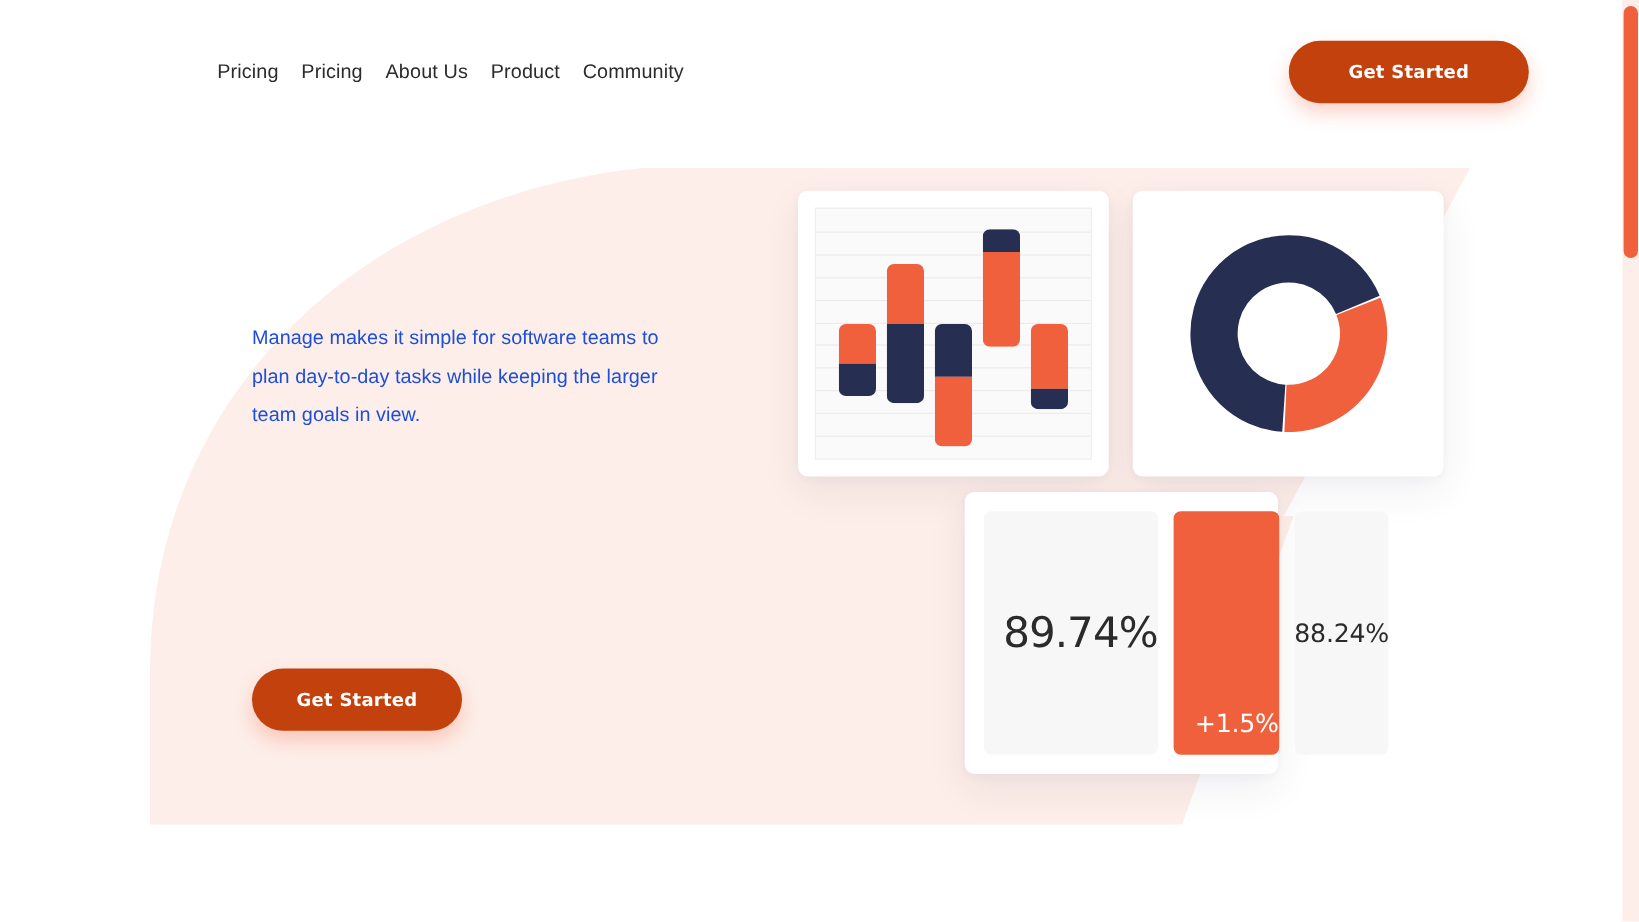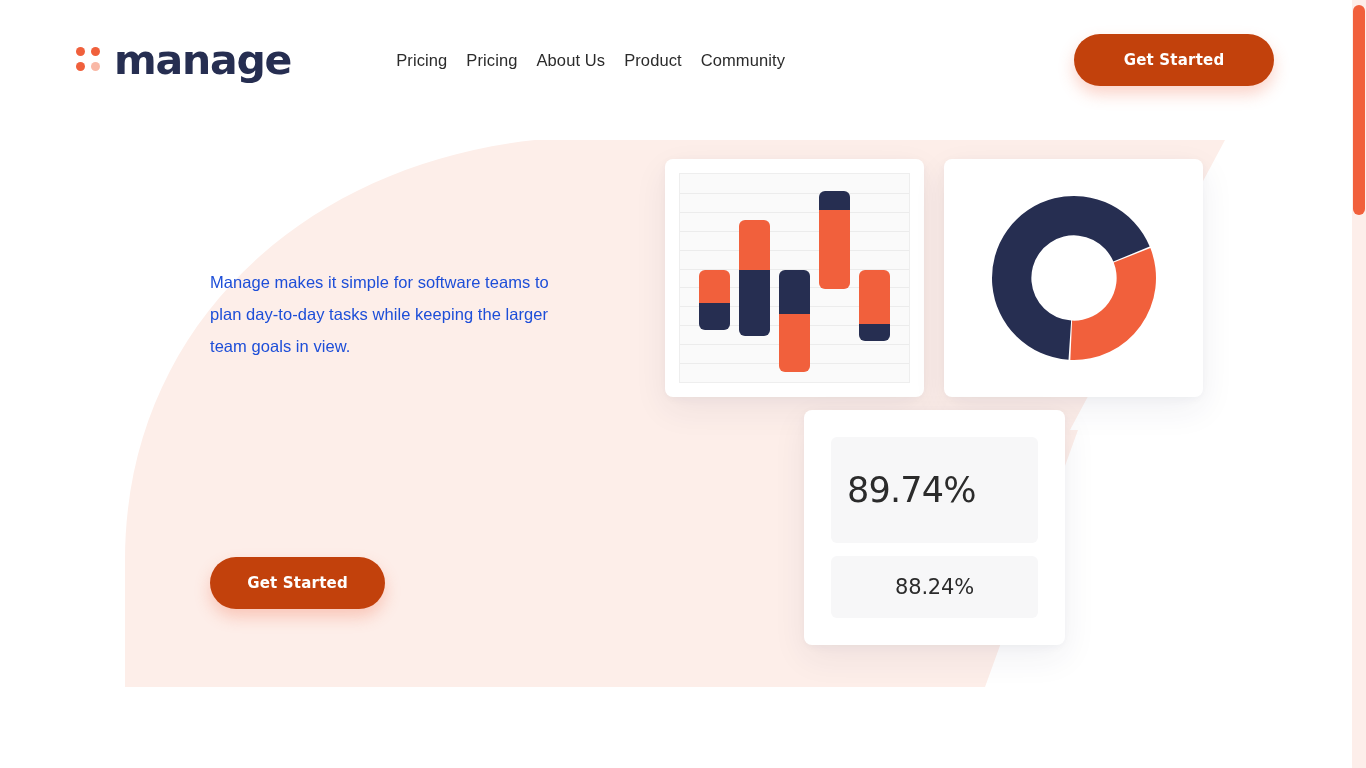--- a/index.html
+++ b/index.html
@@ -213,23 +213,23 @@
     justify-content: center;
   }
   .donut-svg { display: block; }
 
   
   .card-stats {
     left: 804px;
     top: 410px;
     width: 261px;
     height: 235px;
-    padding: 27px;
-    display: flex;
-    flex-direction: column;
+    padding: 16px;
+    display: flex;
+    flex-direction: row;
     gap: 13px;
   }
   .stat-big {
     flex: 0 0 106px;
     background: #f7f7f8;
     border-radius: 6px;
     display: flex;
     align-items: center;
     padding-left: 16px;
   }
@@ -303,29 +303,20 @@
            L 985 687
            L 125 687
            L 125 560
            C 125 330, 300 165, 535 140 Z" fill="#fdeee9"></path>
 </svg>
 
 <div class="page">
 
   <header class="site-header">
 
-    <div class="brand">
-      <span class="brand-mark">
-        <i></i>
-        <i></i>
-        <i></i>
-        <i class="faded"></i>
-      </span>
-      <span class="brand-name">manage</span>
-    </div>
 
     <nav class="main-nav">
       <a class="nav-link" href="#">Pricing</a>
       <a class="nav-link" href="#">Pricing</a>
       <a class="nav-link" href="#">About Us</a>
       <a class="nav-link" href="#">Product</a>
       <a class="nav-link" href="#">Community</a>
     </nav>
 
     <div class="header-cta-wrap">
@@ -384,20 +375,21 @@
         <path d="M 176.36236469483833 70.12042071560403 A 82 82 0 0 1 96.32348892568618 181.91753943033473 L 98.08821424135681 142.59712050377408 A 42.64 42.64 0 0 0 139.70842964131594 84.4626187721141 Z" fill="#f1603c"></path>
         <path d="M 94.52233811082276 181.81683946613836 A 82 82 0 1 1 175.68658802867122 68.44781477332825 L 139.35702577490903 83.59286368213068 A 42.64 42.64 0 1 0 97.15161581762784 142.54475652239194 Z" fill="#262E51"></path>
       </svg>
   </div>
 
   <div class="card card-stats">
     <div class="stat-big">
       <span class="stat-big-value">89.74%</span>
     </div>
     <div class="stat-row">
+      <div class="stat-tile accent">+1.5%</div>
       <div class="stat-tile muted">88.24%</div>
     </div>
   </div>
 
 </div>
 
 <div class="scroll-track">
   <div class="scroll-thumb"></div>
 </div>
 

